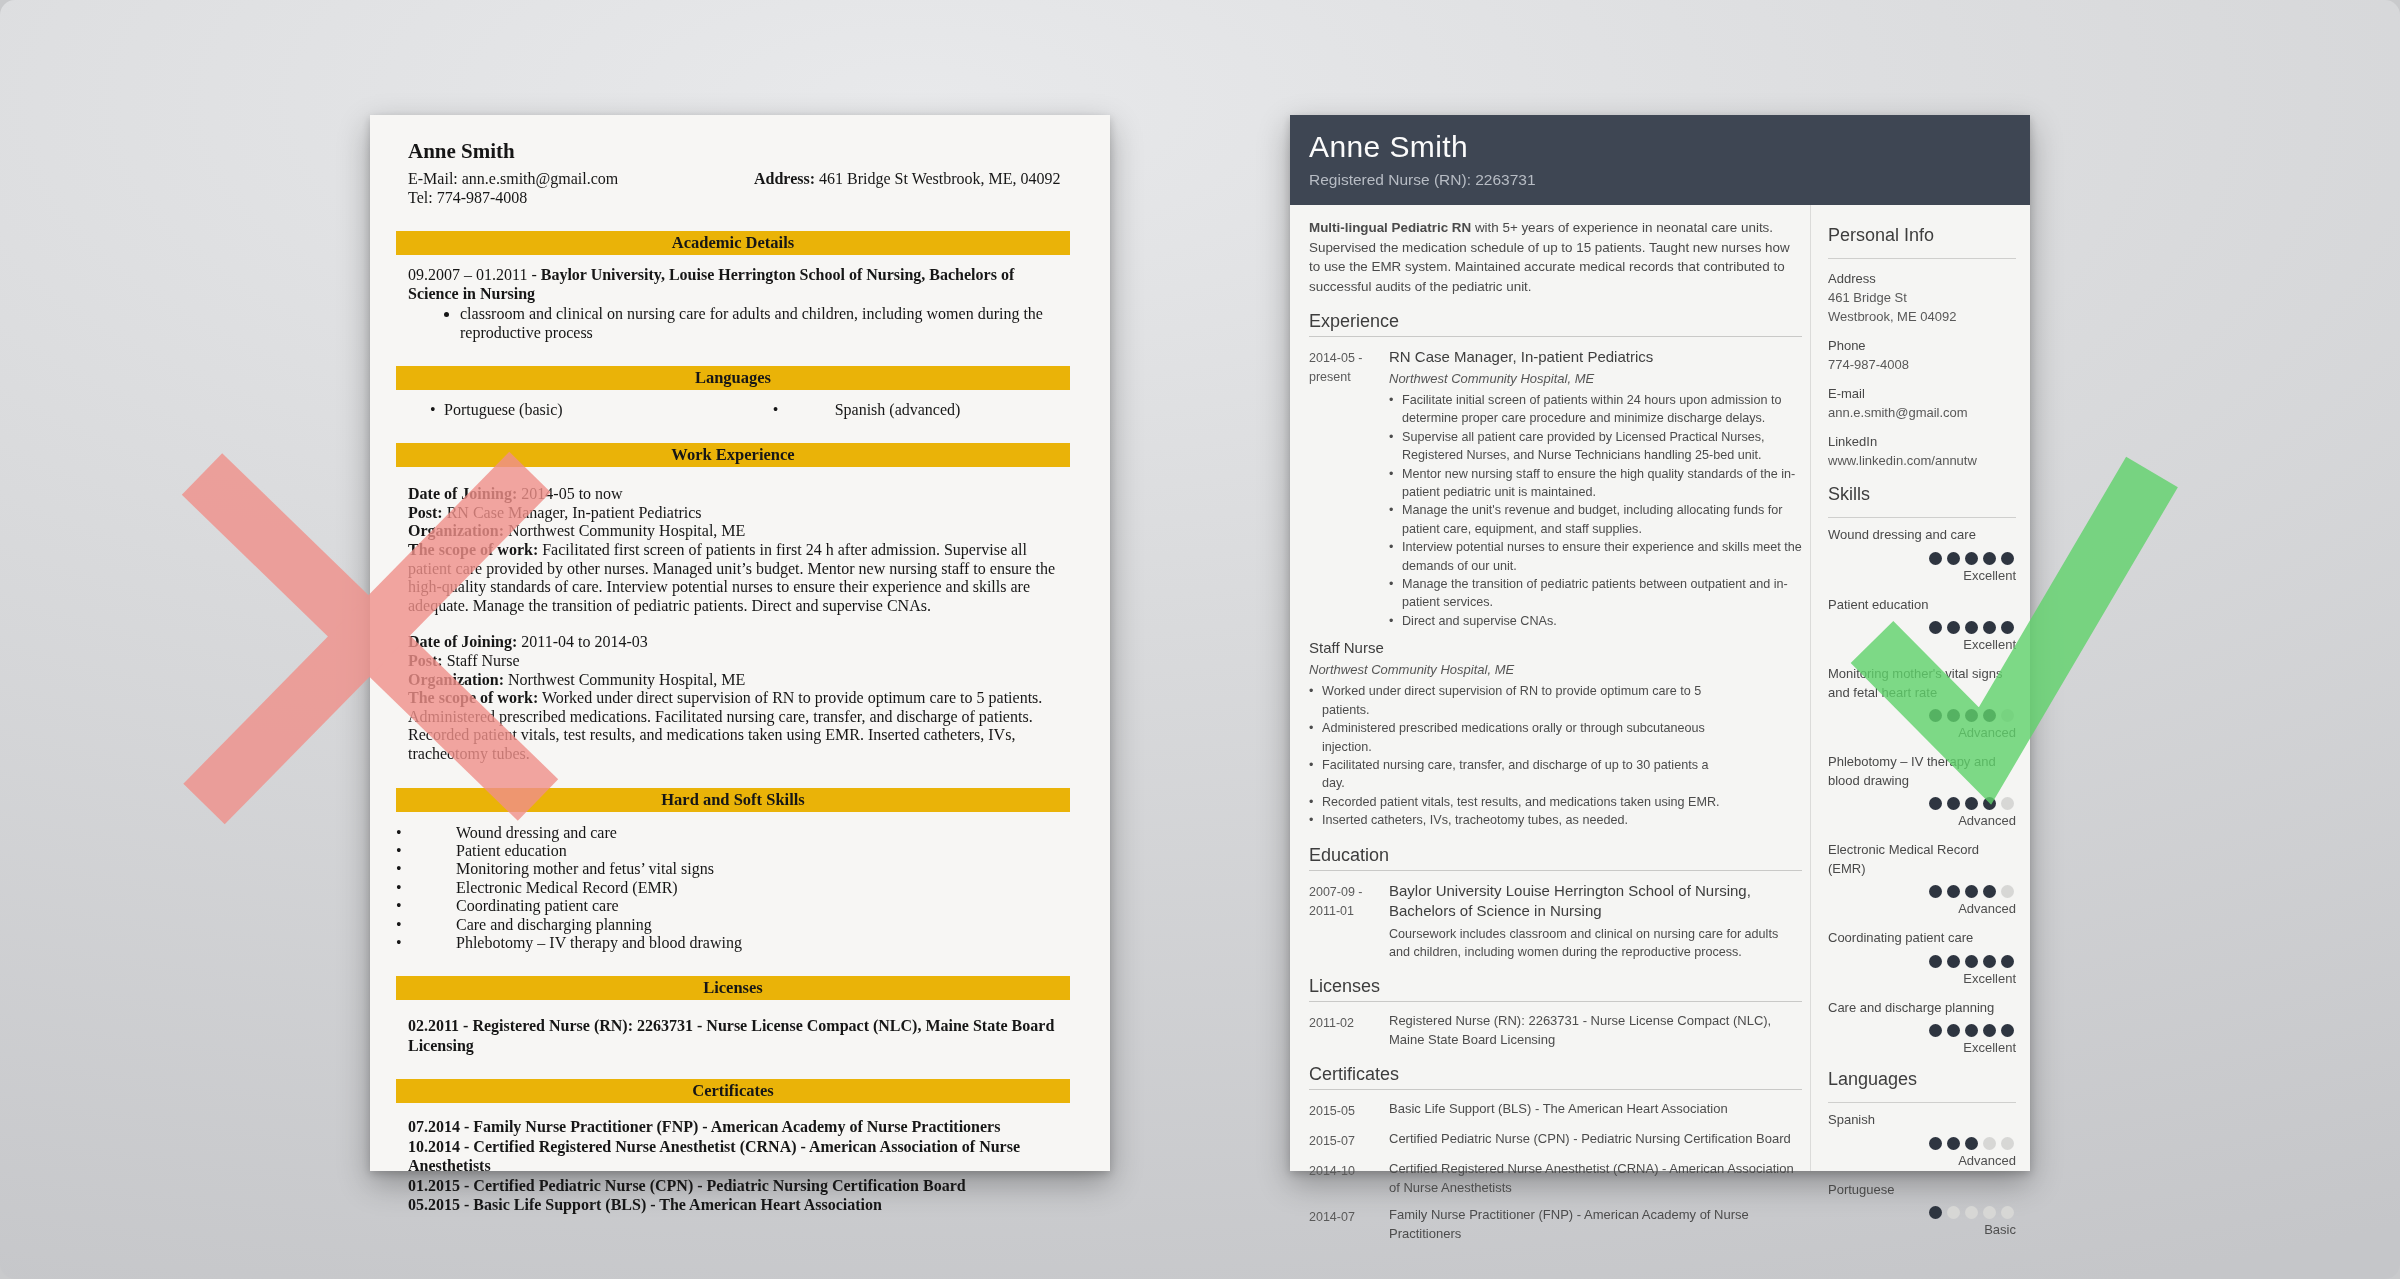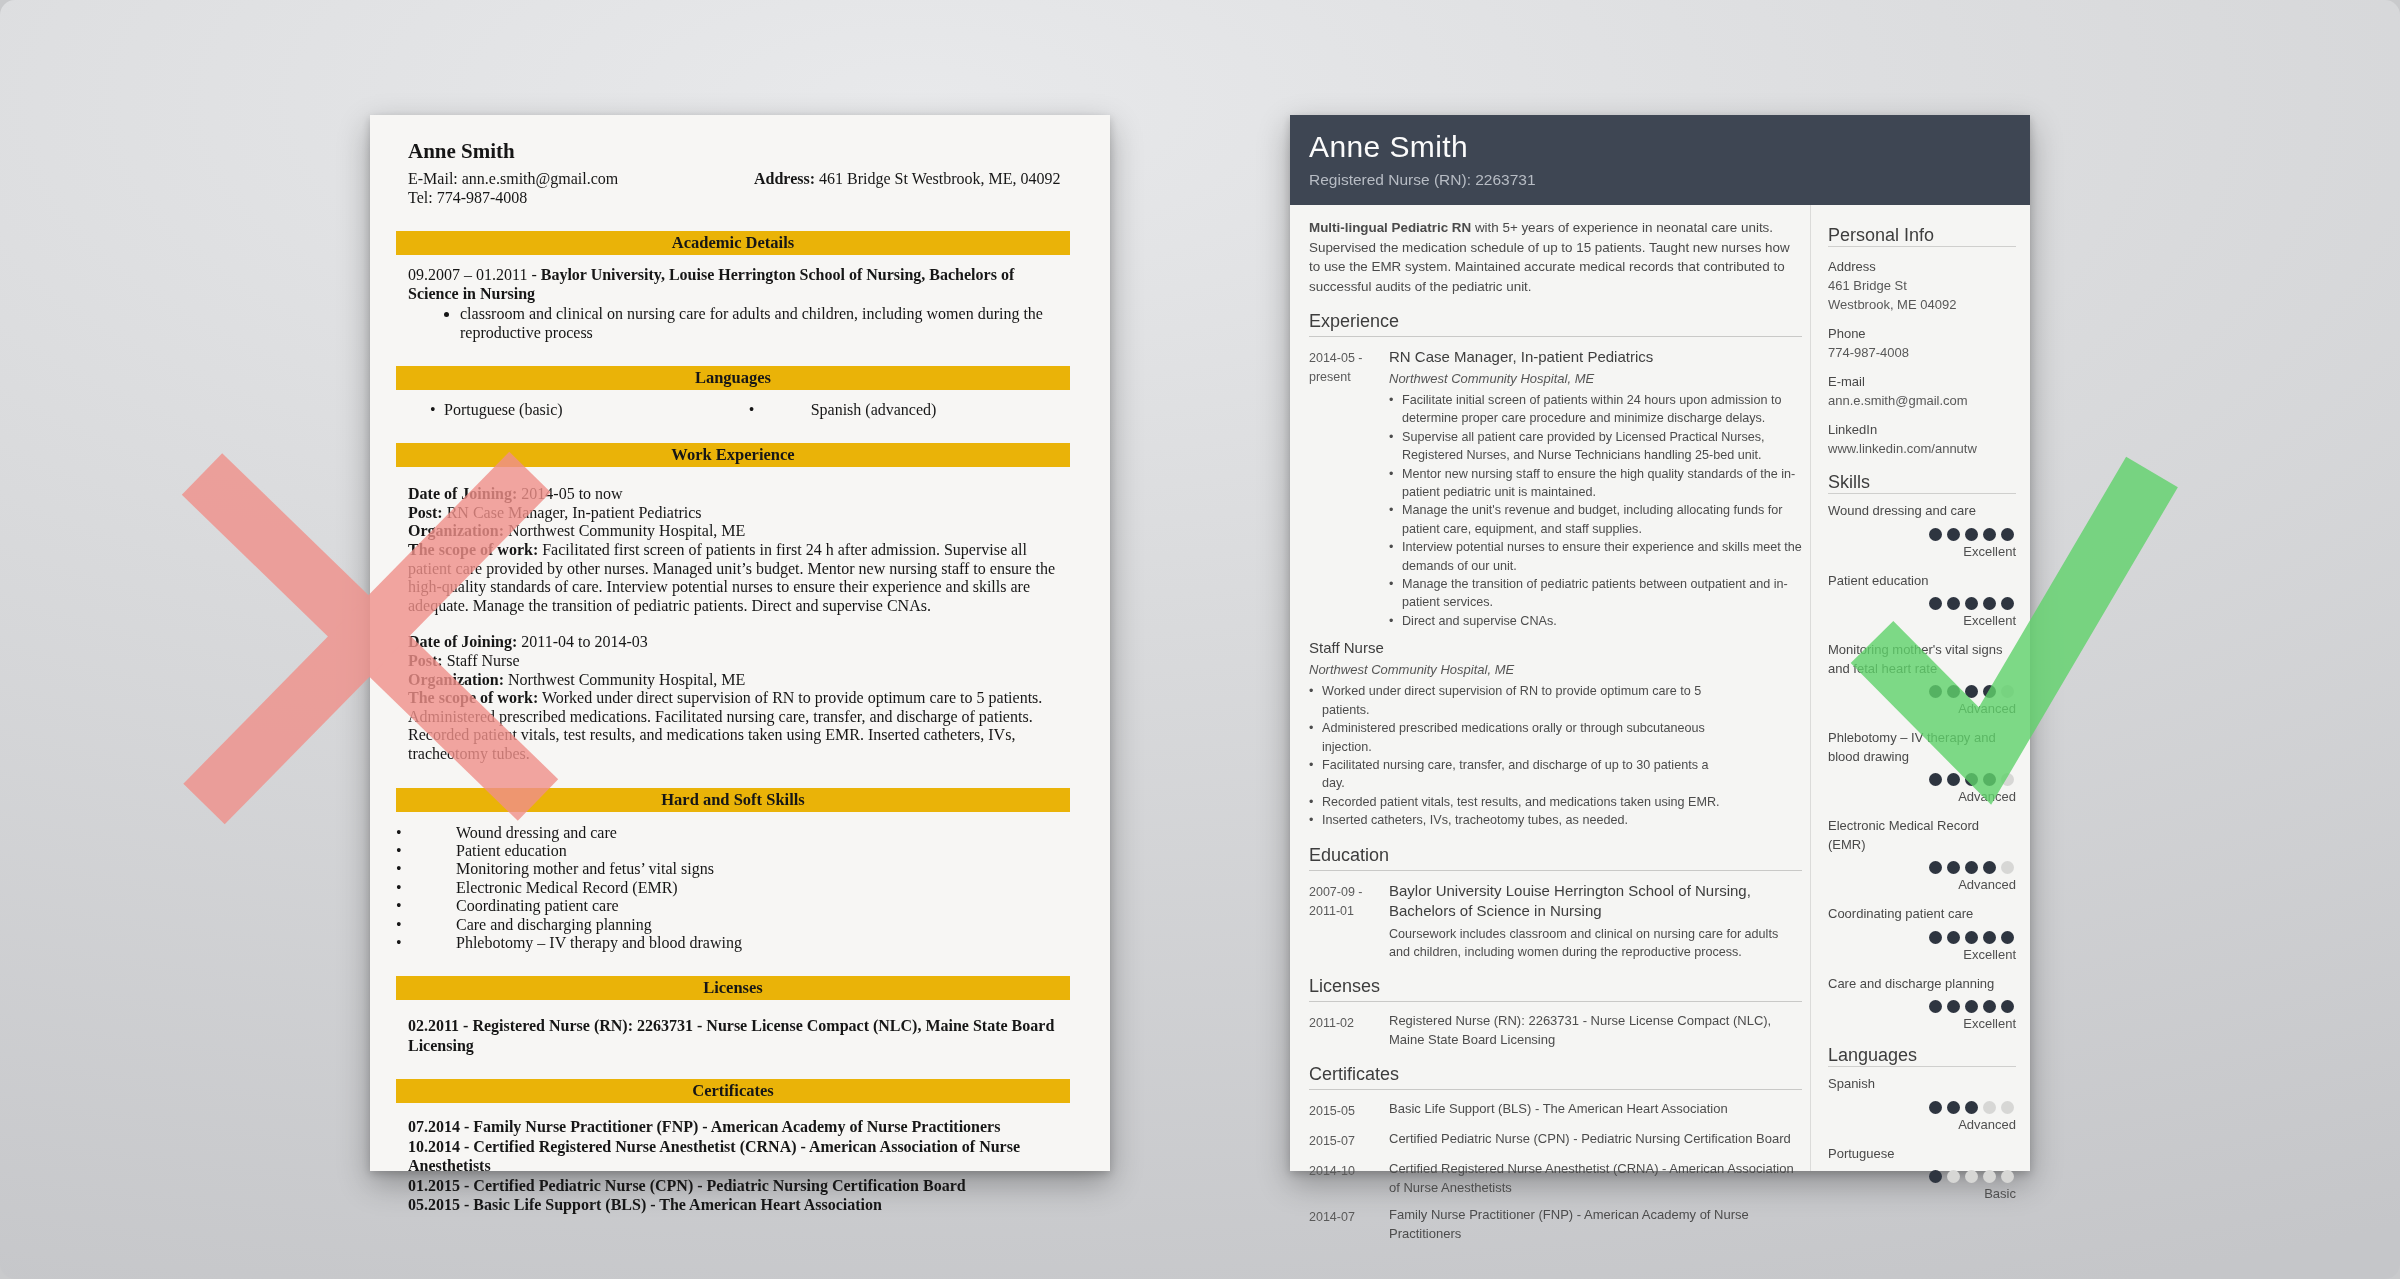--- a/index.html
+++ b/index.html
@@ -13,21 +13,21 @@
     padding:24px 46px 0 38px;box-sizing:border-box;}
   .bad h1{font-size:21px;margin:0 0 5px;font-weight:bold;}
   .bad .contact-row{display:flex;justify-content:space-between;font-size:16px;line-height:19px;}
   .bad .contact-right{width:310px;}
   .bad .bar{background:#eab308;text-align:center;font-weight:bold;font-size:16.5px;
     padding:2px 0;margin:24px -6px 10px -12px;}
   .bad p{margin:0;font-size:16px;line-height:18.6px;}
   .bad .acad-head{font-size:16px;line-height:19px;}
   .bad ul.acad{margin:2px 0 0;padding-left:52px;}
   .bad ul.acad li{font-size:16px;line-height:18.6px;}
-  .lang-row{display:flex;font-size:16px;line-height:19px;margin:2px 0 0;}
+  .lang-row{display:flex;font-size:16px;line-height:19px;margin:2px 0 0;gap:24px;}
   .lang-item{position:relative;padding-left:14px;}
   .lang-item::before{content:"\2022";position:absolute;left:0;}
   .lang-item.l1{margin-left:22px;}
   .lang-item.l2{margin-left:186px;padding-left:62px;}
   .lang-item.l2::before{left:0;}
   .bjob{margin:18px 0 0;}
   .bjob .scope{margin-top:0;}
   ul.bskills{list-style:none;margin:12px 0 0;padding:0;}
   ul.bskills li{position:relative;padding-left:48px;font-size:16px;line-height:18.4px;}
   ul.bskills li::before{content:"\2022";position:absolute;left:-12px;}
@@ -51,21 +51,21 @@
   .job-title{font-size:15px;color:#3e3e3e;margin-bottom:4px;max-width:430px;line-height:20px;}
   .job-company{font-size:13px;font-style:italic;color:#555;margin-bottom:5px;}
   .job ul{list-style:none;margin:0;padding:0;max-width:420px;}
   .job ul li{position:relative;padding-left:13px;font-size:12.6px;line-height:18.4px;color:#4c4c4c;}
   .job ul li::before{content:"\2022";position:absolute;left:0;}
   .edu-desc{font-size:12.6px;line-height:18.4px;color:#4c4c4c;max-width:430px;margin-top:4px;}
   .lic-text{font-size:13px;line-height:18.5px;color:#4c4c4c;max-width:430px;}
   .cert-row{display:flex;margin-bottom:9px;}
   
   .side-title{font-size:18px;font-weight:400;color:#3d3d3d;border-bottom:1px solid #cfcfcd;
-    padding-bottom:0;margin:14px 0 8px;}
+    padding-bottom:12px;margin:14px 0 8px;}
   .pi-label{font-size:13px;color:#484848;margin-top:11px;line-height:18px;}
   .pi-value{font-size:13px;color:#585858;line-height:19px;}
   .skill{margin-bottom:13px;}
   .skill-name{font-size:13px;color:#494949;line-height:18.5px;}
   .skill-dots{display:flex;gap:5px;justify-content:flex-end;margin:7px 2px 3px 0;}
   .dot{width:13px;height:13px;border-radius:50%;background:#d7d7d5;}
   .dot.filled{background:#2e3540;}
   .skill-level{text-align:right;font-size:13px;color:#4f4f4f;}
   
   .overlay{position:absolute;left:0;top:0;pointer-events:none;}

